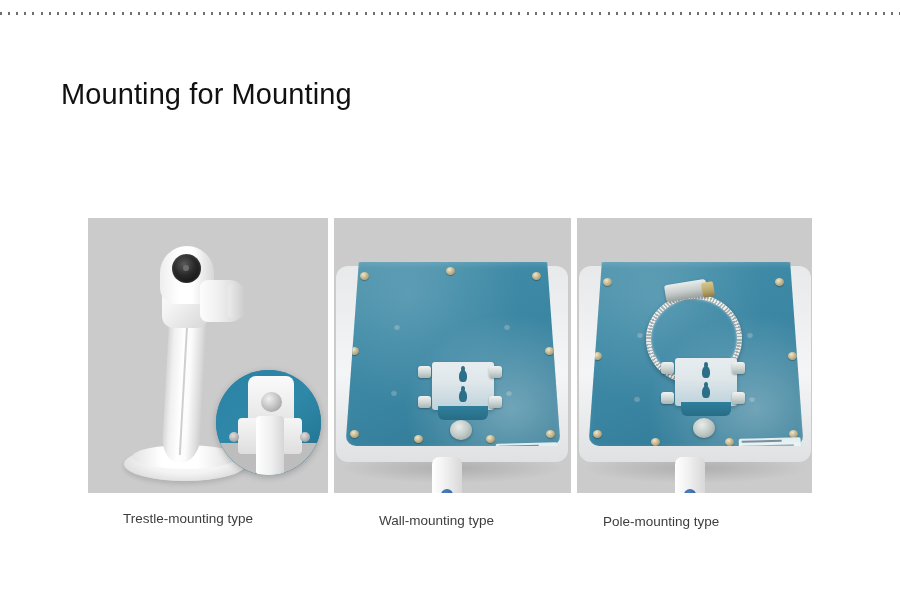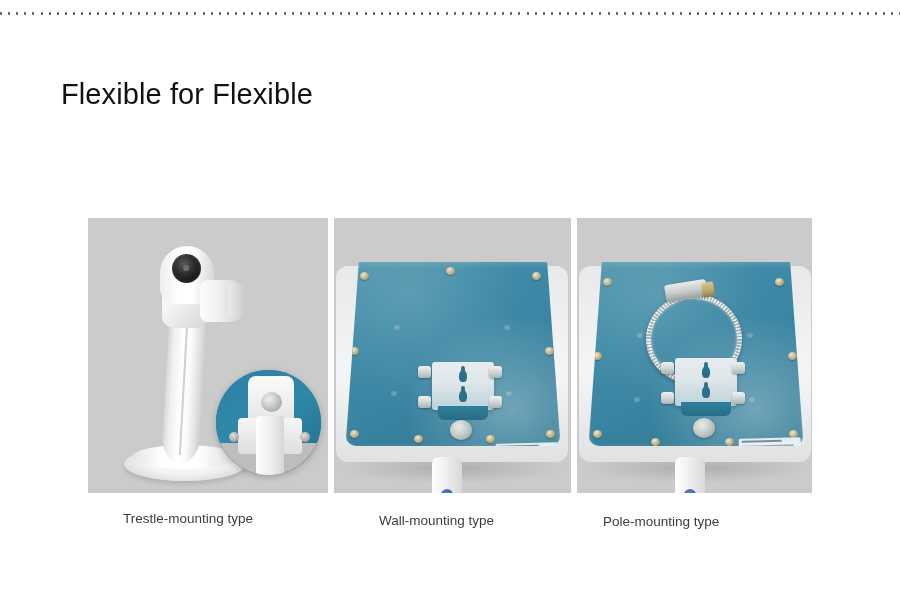--- a/index.html
+++ b/index.html
@@ -470,21 +470,21 @@
   }
   #caption-trestle { left: 123px; top: 511px; }
   #caption-wall    { left: 379px; top: 513px; }
   #caption-pole    { left: 603px; top: 514px; }
 </style>
 </head>
 <body>
 
 <div id="dotted-rule"></div>
 
-<h1 id="page-title">Flexible for Flexible</h1>
+<h1 id="page-title">Mounting for Mounting</h1>
 
 <div id="gallery">
 
   <div class="panel" id="panel-trestle">
     <div class="tr-base"></div>
     <div class="tr-base-top"></div>
     <div class="tr-arm"></div>
     <div class="tr-arm-seam"></div>
     <div class="tr-knuckle"></div>
     <div class="tr-head"></div>

